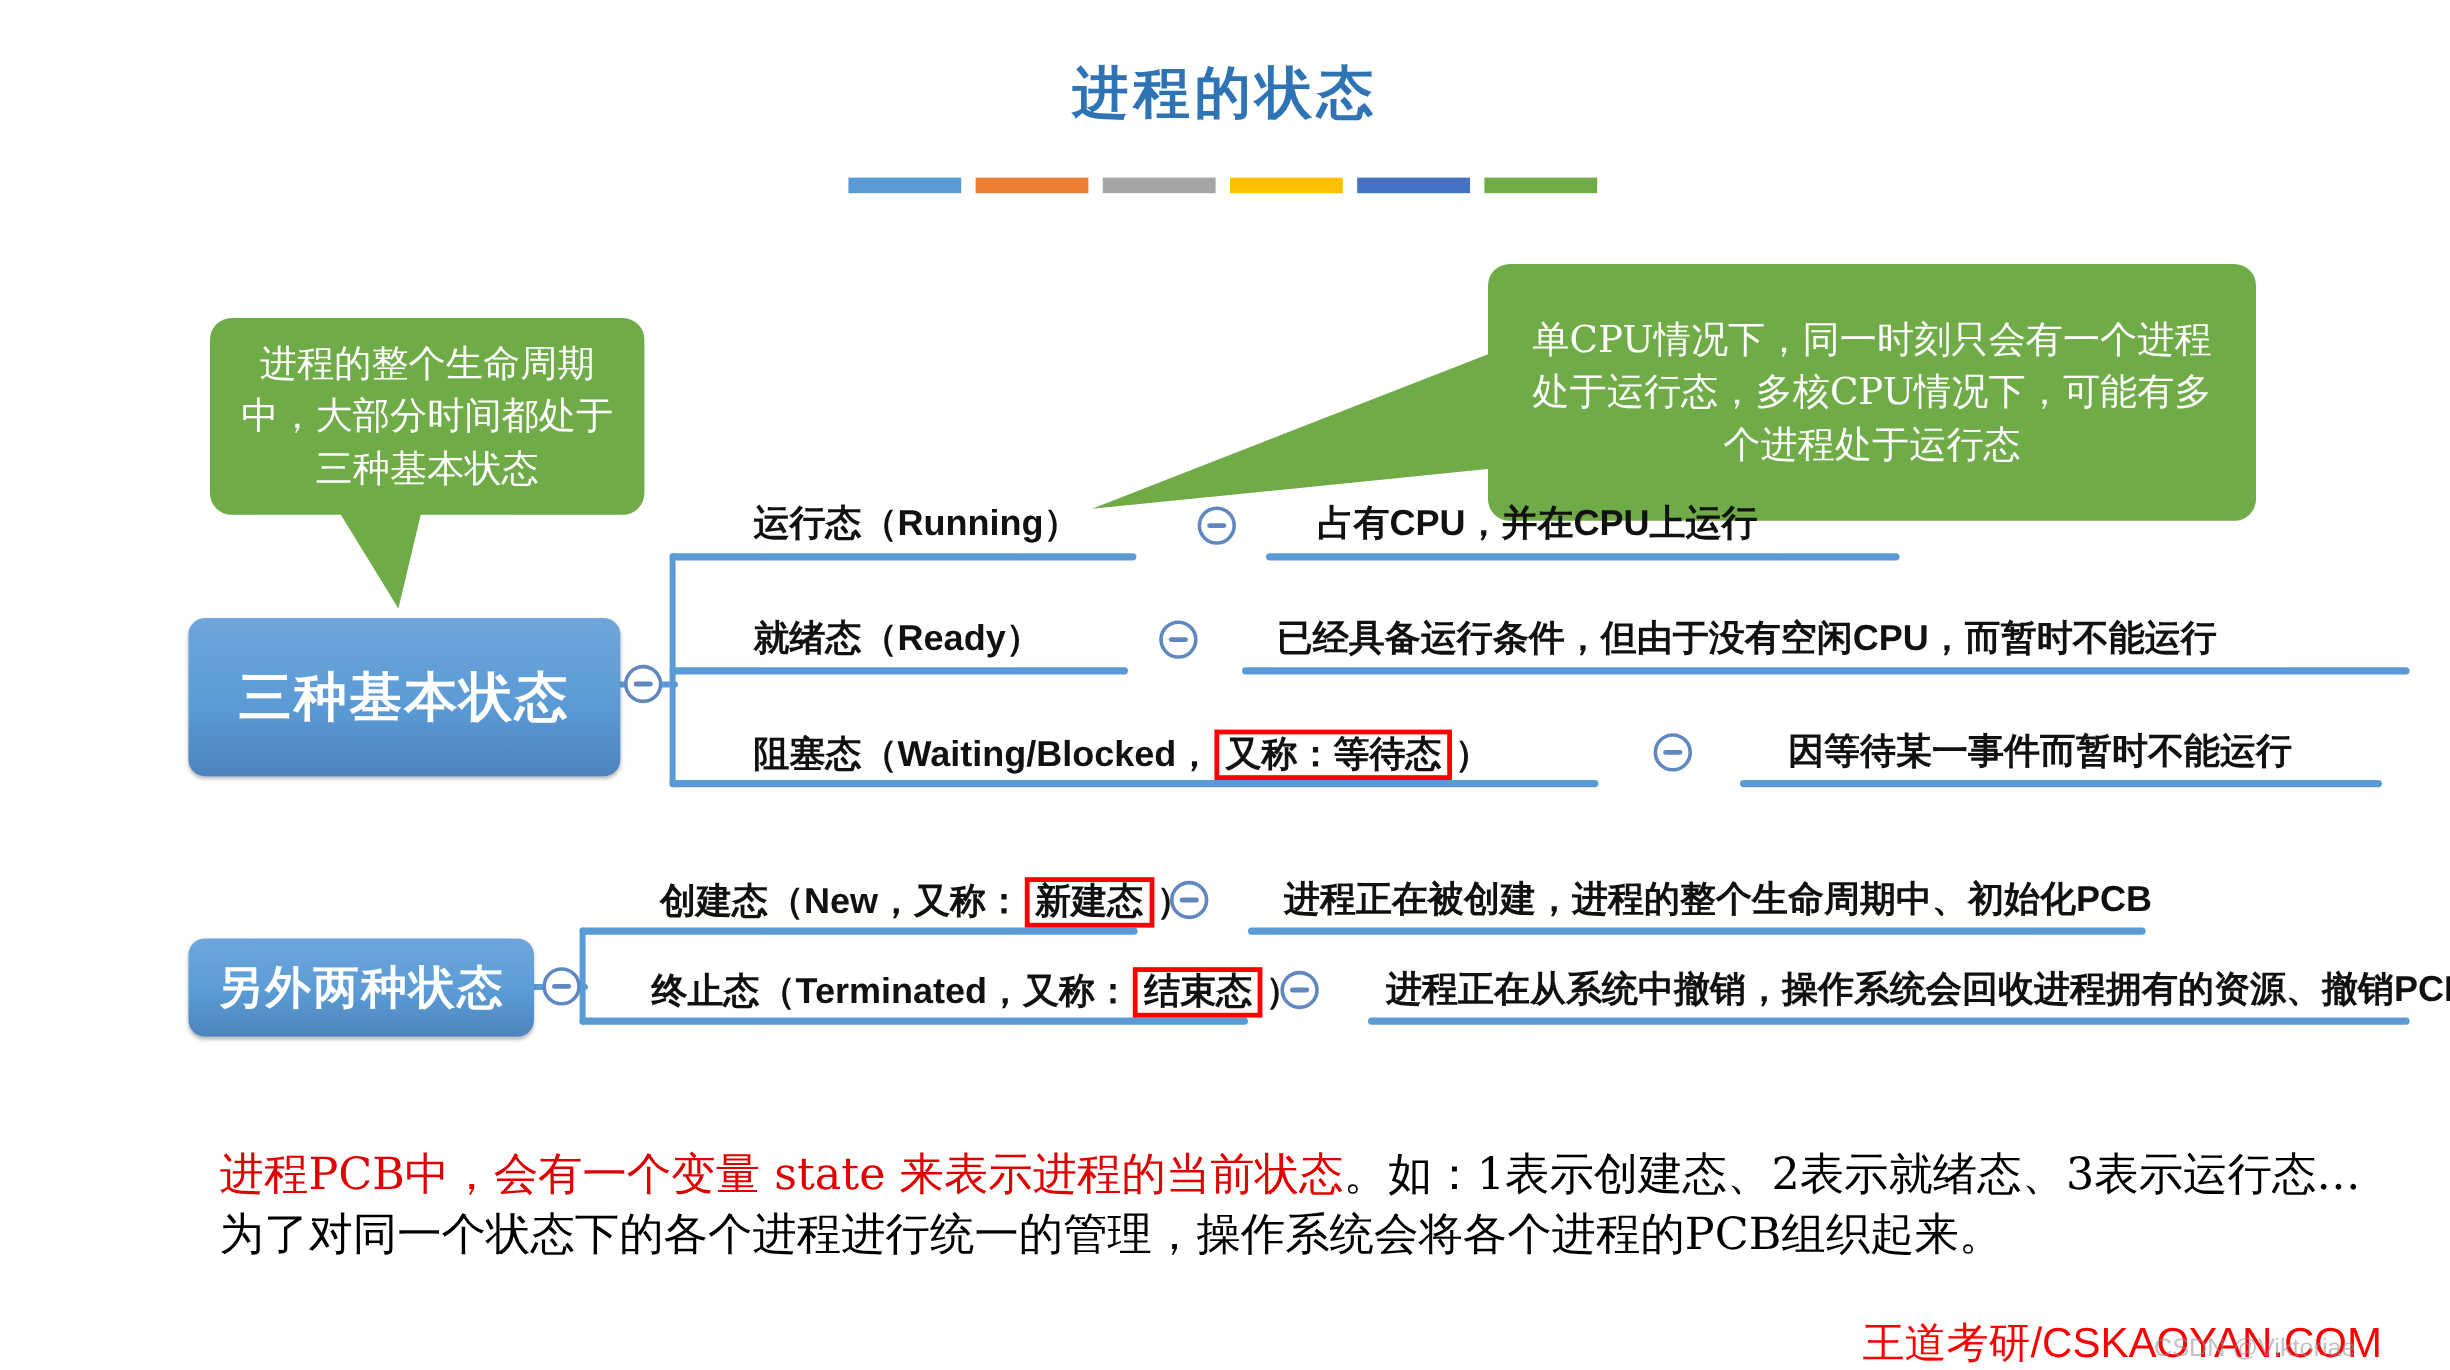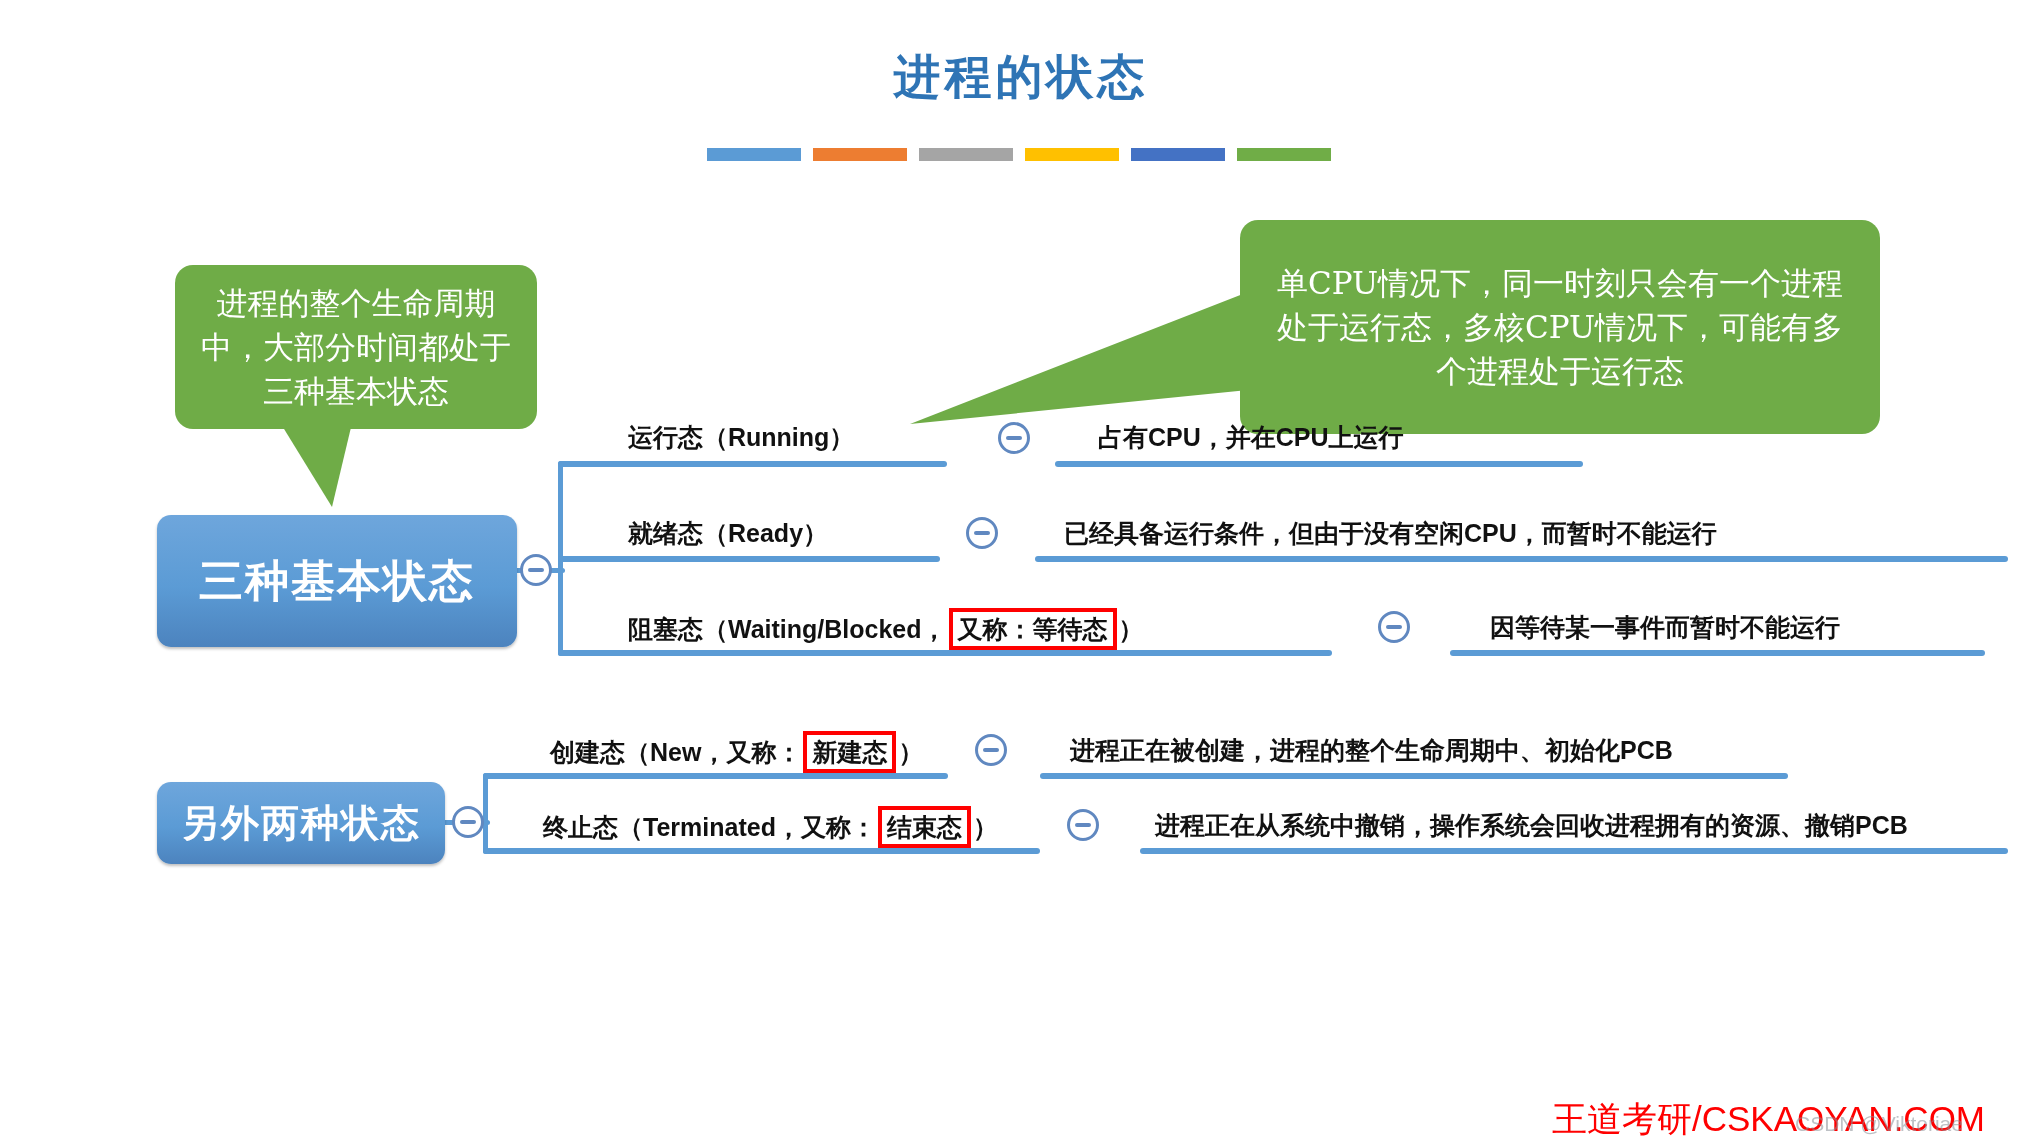--- a/index.html
+++ b/index.html
@@ -16,21 +16,21 @@
            z-index:2;padding:14px 24px}
   .callout-left{left:175px;top:265px;width:362px;height:164px}
   .callout-right{left:1240px;top:220px;width:640px;height:214px}
   svg.layer{left:0;top:0;z-index:1}
   .node{background:linear-gradient(180deg,#6ea6dc 0%,#5b9bd5 55%,#4c83be 100%);border-radius:14px;color:#fff;
         font-weight:bold;display:flex;align-items:center;justify-content:center;z-index:2;
         box-shadow:0 2px 3px rgba(0,0,0,.25);letter-spacing:2px}
   .node1{left:157px;top:515px;width:360px;height:132px;font-size:44px}
   .node2{left:157px;top:782px;width:288px;height:82px;font-size:38px}
   .bline{background:#5B9BD5;border-radius:3px;z-index:1}
-  .topic,.desc{font-size:25px;font-weight:bold;color:#111;z-index:3;white-space:nowrap;line-height:38px}
+  .topic,.desc{font-size:30px;font-weight:bold;color:#111;z-index:3;white-space:nowrap;line-height:38px}
   .minus{width:32px;height:32px;border:3px solid #6088c0;border-radius:50%;background:#fff;z-index:3;cursor:pointer}
   .minus::after{content:"";position:absolute;left:5px;right:5px;top:50%;height:4px;margin-top:-2px;background:#6088c0;border-radius:2px}
   .red-box{display:inline-block;border:4px solid #ff0000;padding:0 5px;margin:0 2px;line-height:34px}
   .note{left:183px;top:954px;width:1840px;font-size:37px;line-height:1.36;color:#000;
         font-family:"DejaVu Serif","Liberation Serif",serif;z-index:3}
   .note-line{white-space:nowrap}
   .note .red{color:#e00000}
   .brand{left:1552px;top:1096px;font-size:35px;font-weight:normal;color:#ff0000;z-index:3;white-space:nowrap;
          font-family:"Liberation Sans",sans-serif}
   .watermark{left:1795px;top:1112px;font-size:21px;color:#8a9097;opacity:.55;z-index:4;white-space:nowrap}
@@ -104,16 +104,20 @@
 
 <div class="abs topic" style="left:543px;top:806px">
   <span>终止态（Terminated，又称：</span><span class="red-box">结束态</span><span>）</span>
 </div>
 <div class="abs minus" style="left:1067px;top:809px"></div>
 <div class="abs desc" style="left:1155px;top:806px">进程正在从系统中撤销，操作系统会回收进程拥有的资源、撤销PCB</div>
 <div class="abs bline" style="left:483px;top:848px;width:557px;height:6px"></div>
 <div class="abs bline" style="left:1140px;top:848px;width:868px;height:6px"></div>
 
 <div class="abs note">
+  <div class="note-line">
+    <span class="red">进程PCB中，会有一个变量 state 来表示进程的当前状态</span><span>。如：1表示创建态、2表示就绪态、3表示运行态…</span>
+  </div>
+  <div class="note-line">为了对同一个状态下的各个进程进行统一的管理，操作系统会将各个进程的PCB组织起来。</div>
 </div>
 
 <div class="abs brand">王道考研/CSKAOYAN.COM</div>
 <div class="abs watermark">CSDN @Viktoriae</div>
 
 </body></html>

